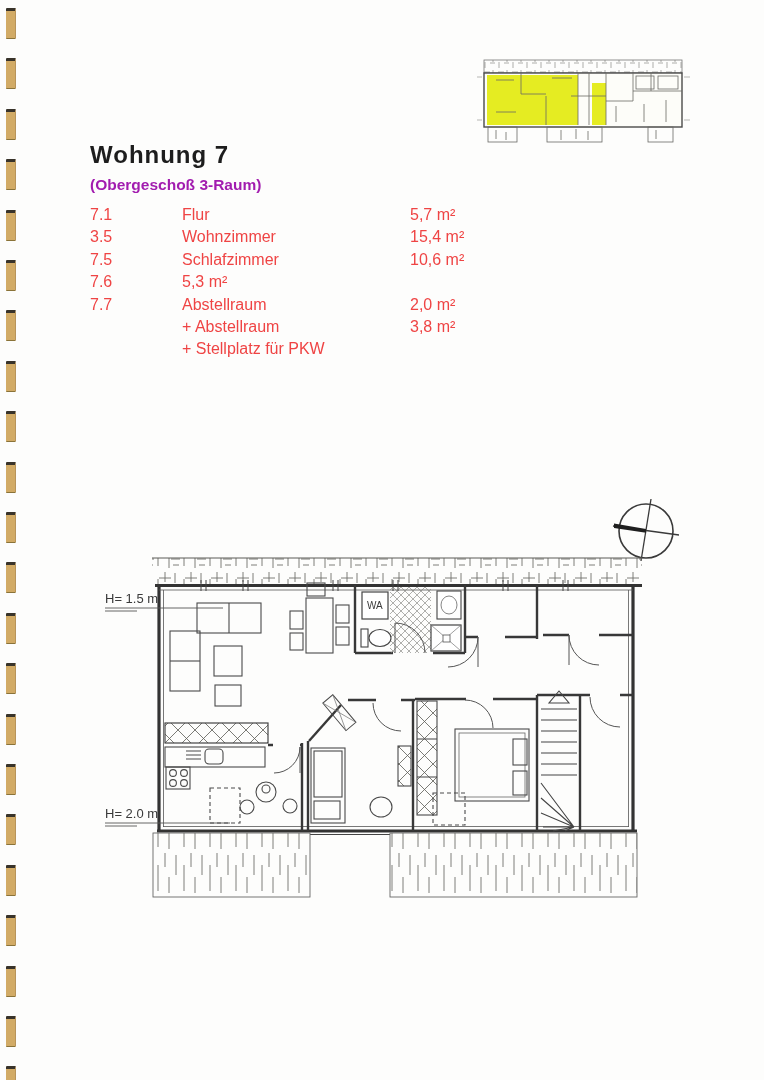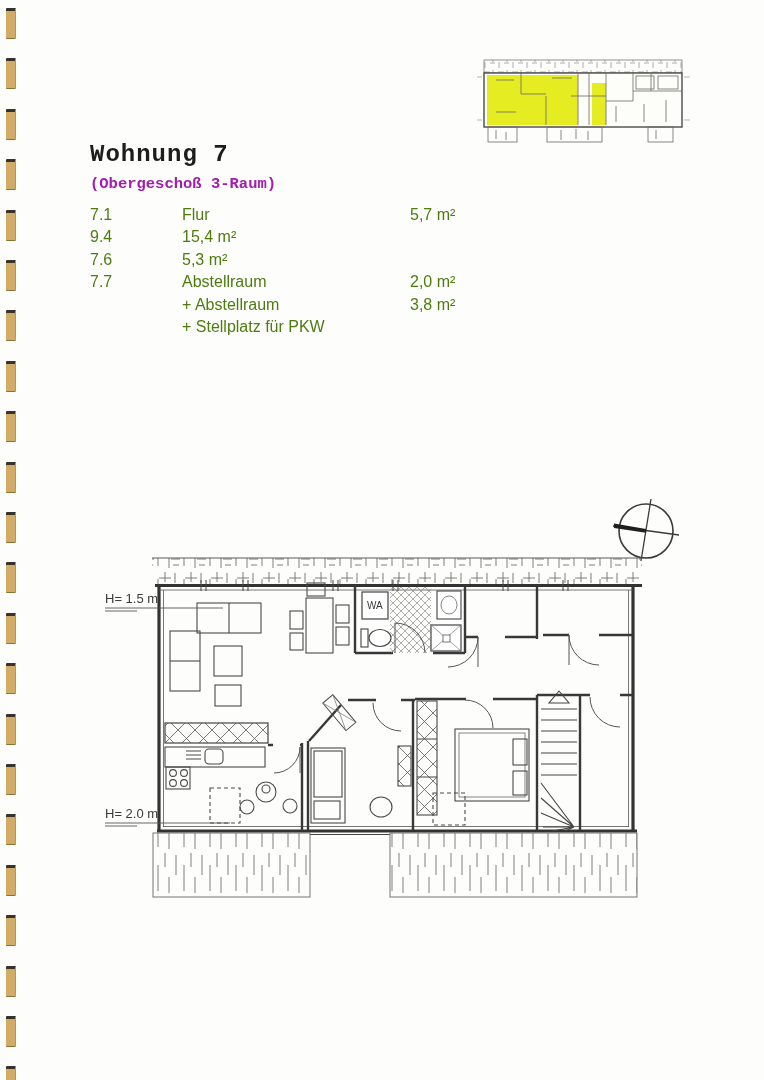--- a/index.html
+++ b/index.html
@@ -17,25 +17,25 @@
   
   .hole{
     position:absolute;left:6px;width:9px;height:27px;
     background:var(--hole);
     border-top:3px solid #38332a;
     border-bottom:1px solid #8a7339;
     border-right:1px solid #b8945a;
     border-radius:1px;
   }
   
-  .header{position:absolute;left:90px;top:141px;font-family:Liberation Mono, monospace;}
+  .header{position:absolute;left:90px;top:141px;}
   .title{font-size:24px;font-weight:bold;letter-spacing:1px;color:#1d1d1d;}
   .subtitle{font-size:15.5px;font-weight:bold;margin-top:7px;color:#a21caf;}
   
-  .room-list{position:absolute;left:90px;top:206px;font-size:16px;color:#4d7c0f;}
+  .room-list{position:absolute;left:90px;top:206px;font-size:16px;color:#ef4444;}
   .room-row{display:grid;grid-template-columns:92px 228px auto;height:22.4px;align-items:baseline;}
   
   .thumb{position:absolute;left:476px;top:56px;width:222px;height:92px;}
   .compass{position:absolute;left:606px;top:488px;width:92px;height:92px;}
   .plan{position:absolute;left:93px;top:543px;width:584px;height:402px;}
   svg{display:block;}
   .plan text{font-family:"Liberation Sans",sans-serif;fill:#3a3a3a;}
 </style>
 </head>
 <body>
@@ -106,22 +106,28 @@
   <div class="subtitle">(Obergeschoß  3-Raum)</div>
 </div>
 
 <div class="room-list">
   <div class="room-row">
     <span>7.1</span>
     <span>Flur</span>
     <span>5,7 m²</span>
   </div>
   <div class="room-row">
-    <span>9.4</span>
+    <span>3.5</span>
+    <span>Wohnzimmer</span>
     <span>15,4 m²</span>
+  </div>
+  <div class="room-row">
+    <span>7.5</span>
+    <span>Schlafzimmer</span>
+    <span>10,6 m²</span>
   </div>
   <div class="room-row">
     <span>7.6</span>
     <span>5,3 m²</span>
   </div>
   <div class="room-row">
     <span>7.7</span>
     <span>Abstellraum</span>
     <span>2,0 m²</span>
   </div>

